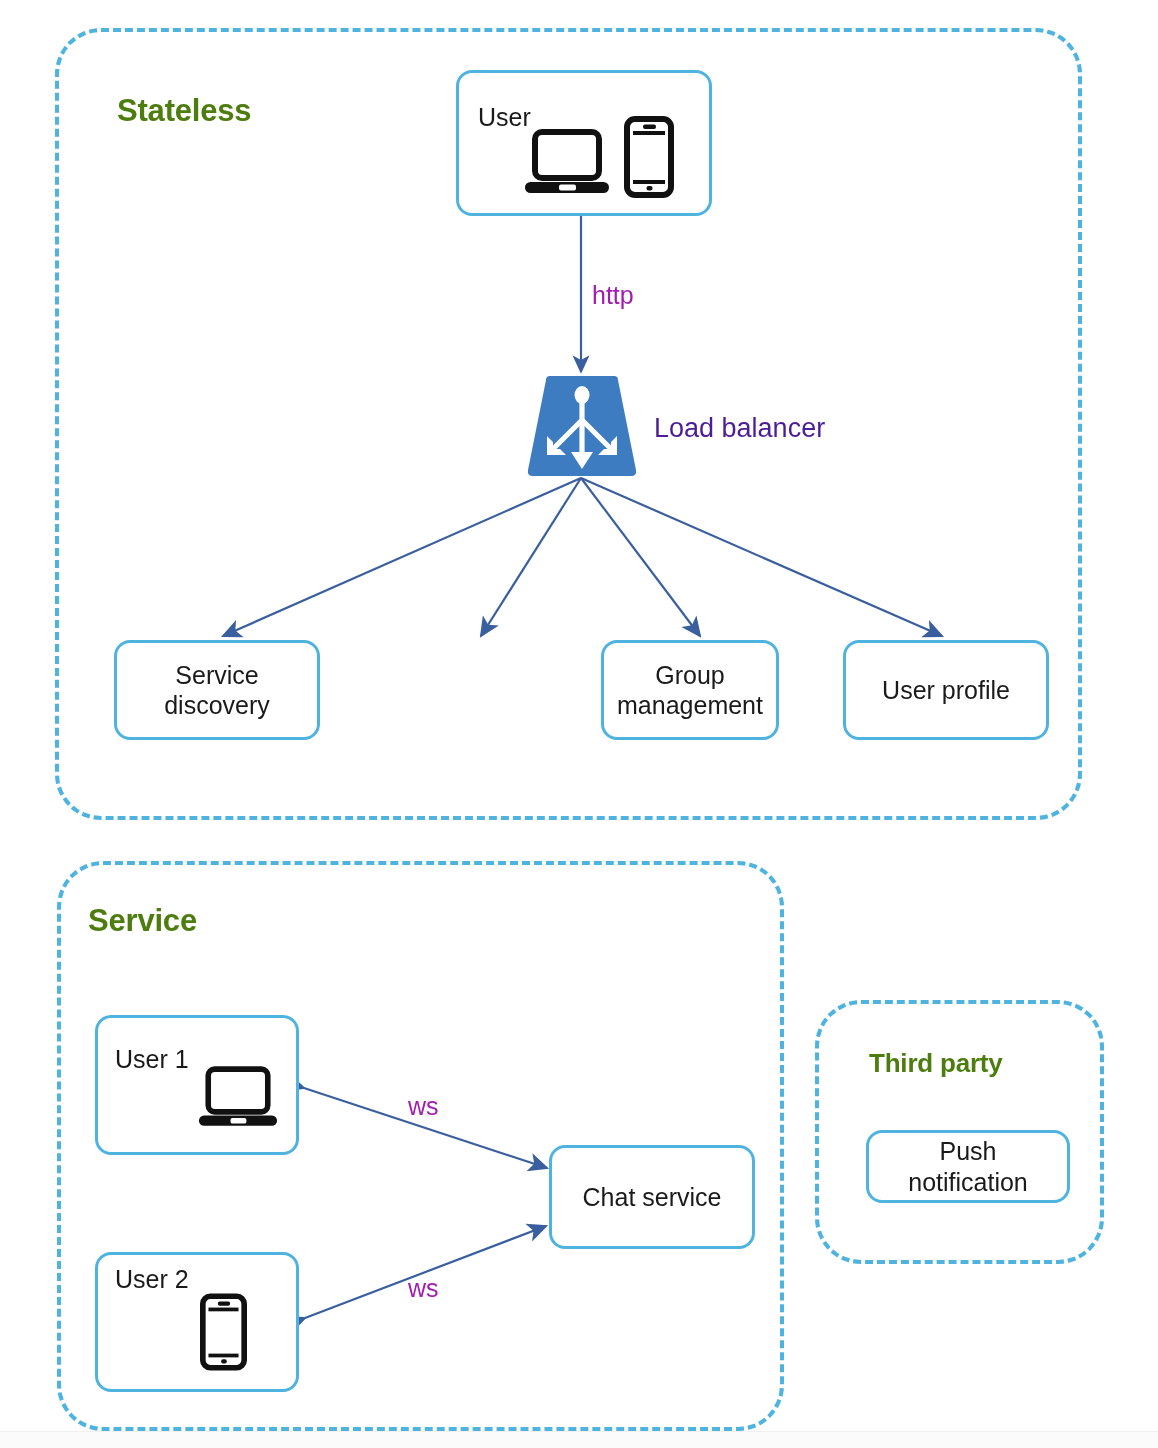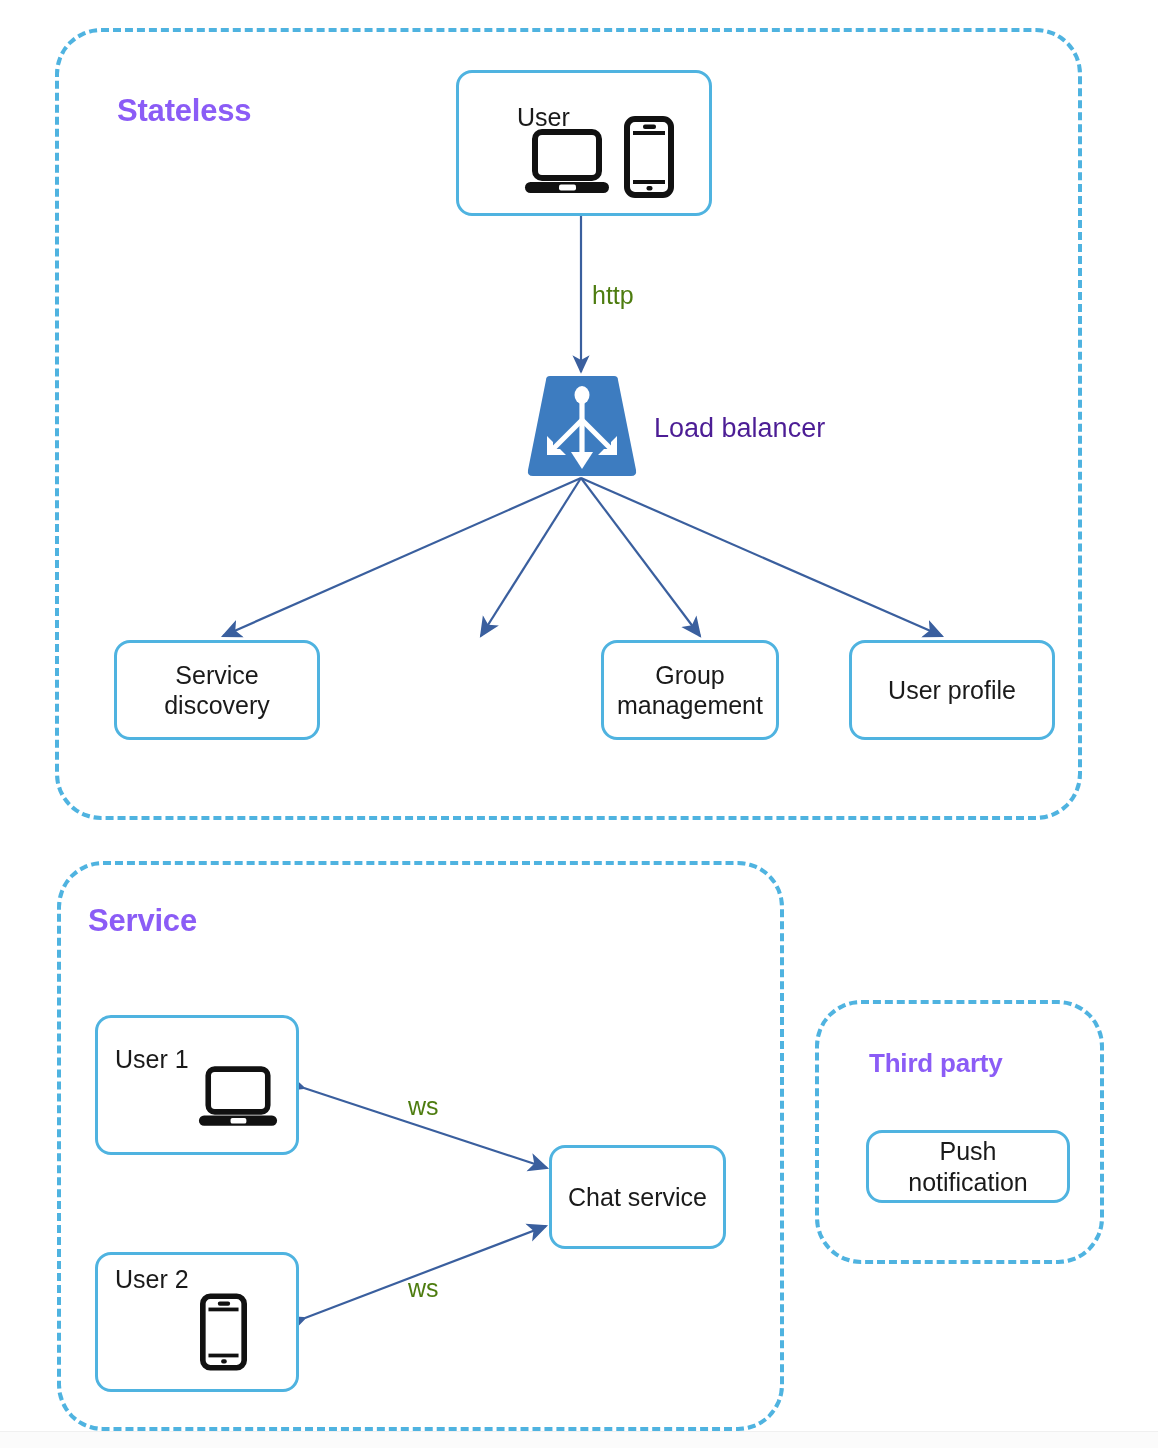--- a/index.html
+++ b/index.html
@@ -27,21 +27,21 @@
   }
   .zone {
     position: absolute;
     border: 4px dashed #4fb3e0;
     border-radius: 46px;
     box-sizing: border-box;
   }
   .zone-title {
     position: absolute;
     font-weight: bold;
-    color: #8b5cf6;
+    color: #4d7c0f;
     white-space: nowrap;
     letter-spacing: -0.2px;
   }
   .node {
     position: absolute;
     border: 3.5px solid #4fb3e0;
     border-radius: 16px;
     background: #ffffff;
     box-sizing: border-box;
     display: flex;
@@ -60,21 +60,21 @@
     white-space: nowrap;
   }
   .device-row {
     position: absolute;
     display: flex;
     align-items: flex-end;
     gap: 14px;
   }
   .edge-label {
     position: absolute;
-    color: #4d7c0f;
+    color: #a21caf;
     white-space: nowrap;
   }
   .lb {
     position: absolute;
   }
   .lb-label {
     position: absolute;
     color: #4c1d95;
     white-space: nowrap;
   }
@@ -112,21 +112,21 @@
 
     <line x1="304" y1="1088" x2="547" y2="1168" stroke="#3a5f9e" stroke-width="2.2" marker-start="url(#ahs)" marker-end="url(#ahs)"></line>
 
     <line x1="305" y1="1318" x2="546" y2="1226" stroke="#3a5f9e" stroke-width="2.2" marker-start="url(#ahs)" marker-end="url(#ahs)"></line>
   </svg>
 
   <div class="zone" style="left:55px; top:28px; width:1027px; height:792px;"></div>
   <div class="zone-title" style="left:117px; top:93px; font-size:31px;">Stateless</div>
 
   <div class="node" style="left:456px; top:70px; width:256px; height:146px;"></div>
-  <div class="corner-label" style="left:478px; top:103px; font-size:25px;margin-left:39px;">User</div>
+  <div class="corner-label" style="left:478px; top:103px; font-size:25px;">User</div>
   <div class="device-row" style="left:524px; top:116px;">
     <span>
       <svg width="86" height="72" viewBox="0 0 86 72">
         <rect x="11" y="6" width="64" height="46" rx="7" ry="7" fill="none" stroke="#111111" stroke-width="6"></rect>
         <rect x="1" y="56" width="84" height="11" rx="5.5" ry="5.5" fill="#111111"></rect>
         <rect x="35" y="58.5" width="17" height="6" rx="2" ry="2" fill="#ffffff"></rect>
       </svg>
     </span>
     <span>
       <svg width="50" height="82" viewBox="0 0 50 82">
@@ -160,21 +160,21 @@
   <div class="lb-label" style="left:654px; top:413px; font-size:27px;">Load balancer</div>
 
   <div class="node" style="left:114px; top:640px; width:206px; height:100px;">
     <span class="node-label" style="font-size:25px;">Service
 discovery</span>
   </div>
   <div class="node" style="left:601px; top:640px; width:178px; height:100px;">
     <span class="node-label" style="font-size:25px;">Group
 management</span>
   </div>
-  <div class="node" style="left:843px; top:640px; width:206px; height:100px;margin-left:6px;">
+  <div class="node" style="left:843px; top:640px; width:206px; height:100px;">
     <span class="node-label" style="font-size:25px;">User profile</span>
   </div>
 
   <div class="zone" style="left:57px; top:861px; width:727px; height:570px;"></div>
   <div class="zone-title" style="left:88px; top:903px; font-size:31px;">Service</div>
 
   <div class="node" style="left:95px; top:1015px; width:204px; height:140px;"></div>
   <div class="corner-label" style="left:115px; top:1045px; font-size:25px;">User 1</div>
   <div class="device-row" style="left:198px; top:1063px;">
     <span>
@@ -193,21 +193,21 @@
       <svg width="47" height="78" viewBox="0 0 50 82">
         <rect x="3" y="3" width="44" height="76" rx="8" ry="8" fill="none" stroke="#111111" stroke-width="6"></rect>
         <line x1="9" y1="17" x2="41" y2="17" stroke="#111111" stroke-width="4"></line>
         <line x1="9" y1="66" x2="41" y2="66" stroke="#111111" stroke-width="4"></line>
         <rect x="19" y="8.5" width="13" height="4.5" rx="2" ry="2" fill="#111111"></rect>
         <rect x="22.5" y="70" width="6" height="4.5" rx="2" ry="2" fill="#111111"></rect>
       </svg>
     </span>
   </div>
 
-  <div class="node" style="left:549px; top:1145px; width:177px; height:104px;">
+  <div class="node" style="left:549px; top:1145px; width:206px; height:104px;">
     <span class="node-label" style="font-size:25px;">Chat service</span>
   </div>
 
   <div class="edge-label" style="left:408px; top:1092px; font-size:25px;">ws</div>
   <div class="edge-label" style="left:408px; top:1274px; font-size:25px;">ws</div>
 
   <div class="zone" style="left:815px; top:1000px; width:289px; height:264px;"></div>
   <div class="zone-title" style="left:869px; top:1048px; font-size:26px;">Third party</div>
 
   <div class="node" style="left:866px; top:1130px; width:204px; height:73px;">

